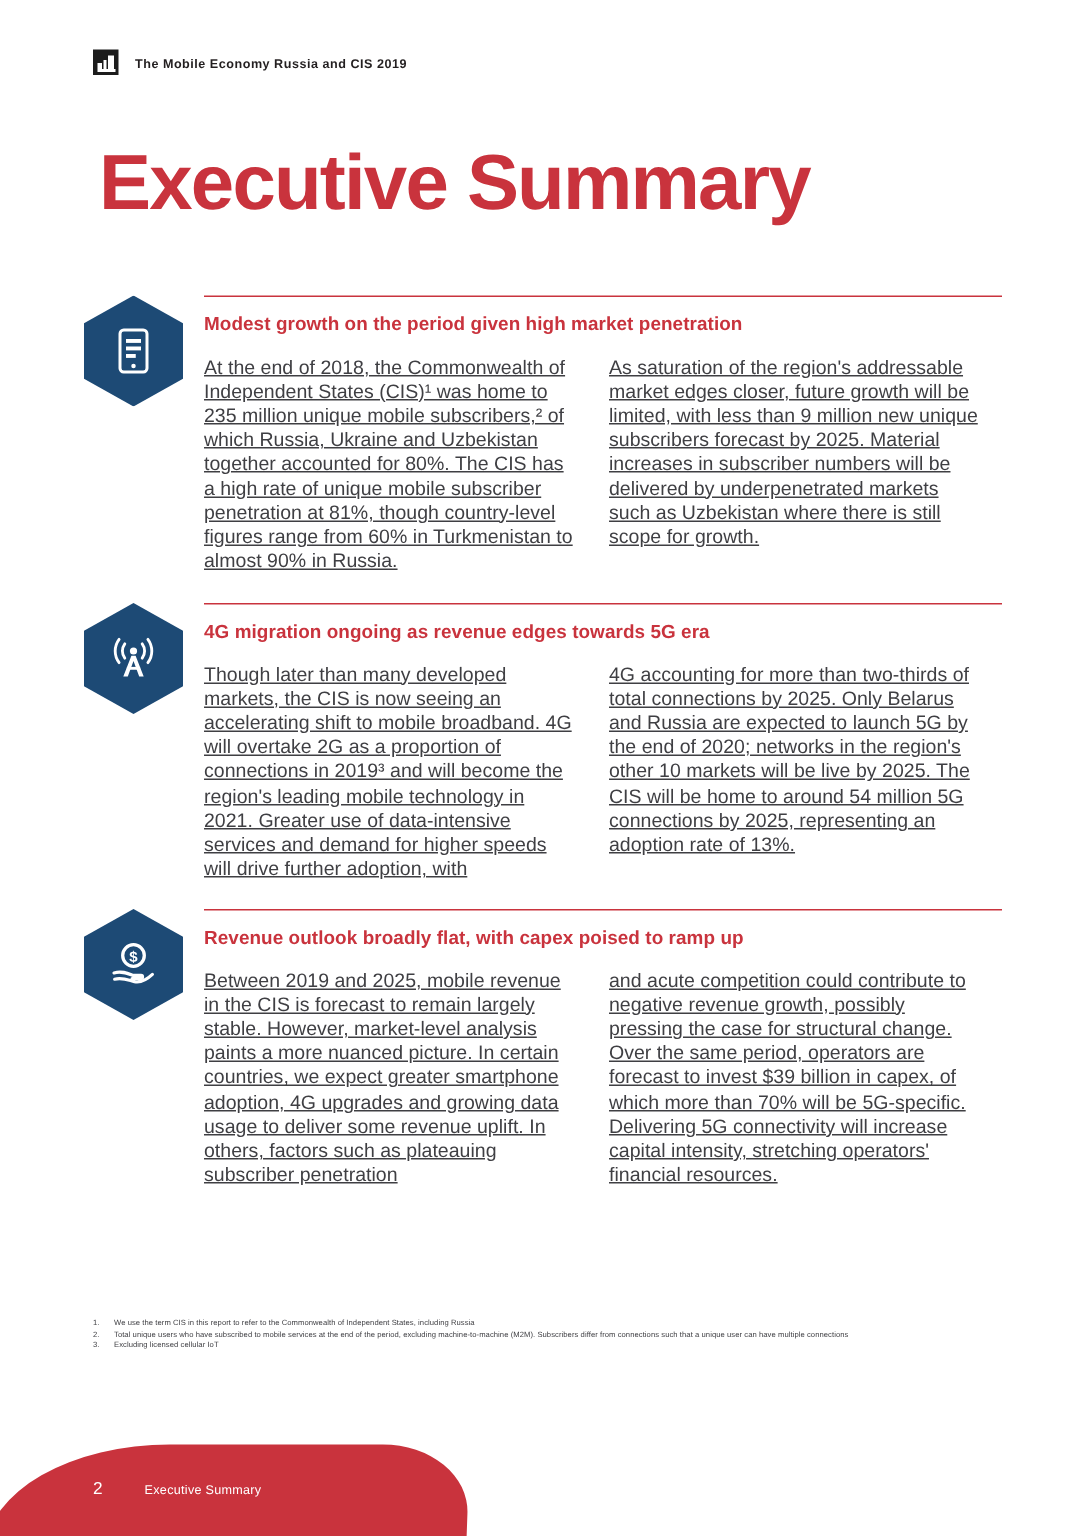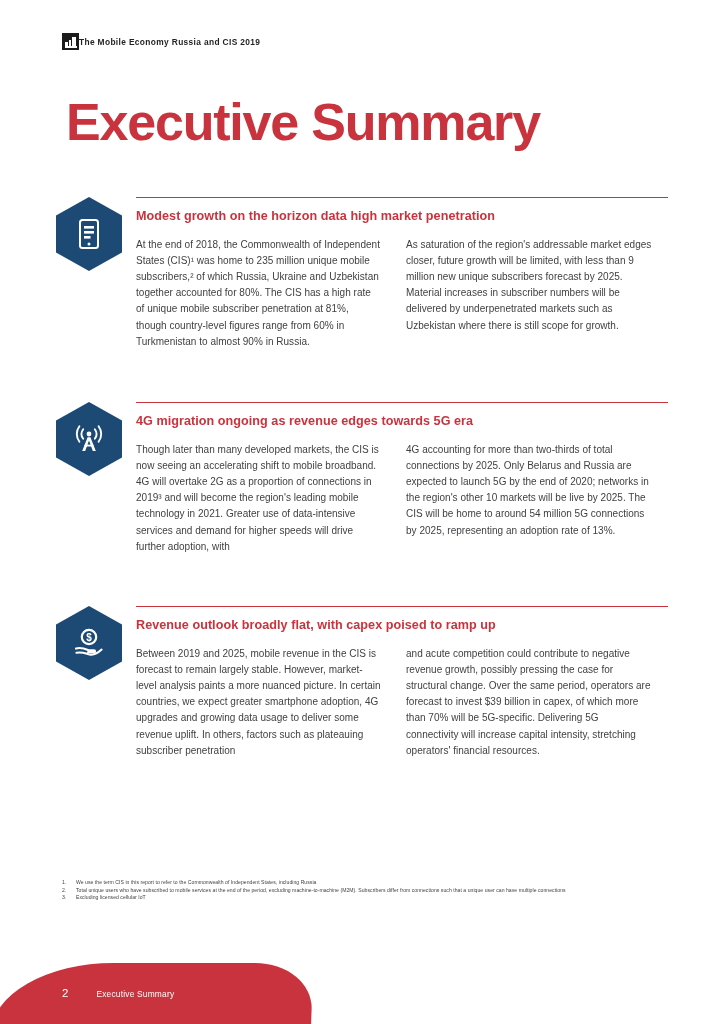--- a/index.html
+++ b/index.html
@@ -19,20 +19,21 @@
     overflow: hidden;
   }
 
   
   .runhead {
     position: absolute;
     left: 62px;
     top: 33px;
     display: flex;
     align-items: center;
+    gap: 11px;
     justify-content: flex-end;
   }
   .runhead-logo {
     width: 17px;
     height: 17px;
     background: #1c1c1c;
     position: relative;
     flex: none;
   }
   .runhead-logo i {
@@ -112,24 +113,25 @@
     margin-bottom: 12px;
     line-height: 1.2;
   }
 
   .cols {
     display: flex;
     gap: 24px;
   }
   .col {
     width: 246px;
-    font-size: 10px;
+    font-size: 13px;
     line-height: 16.2px;
     color: #3f3f43;
     letter-spacing: 0.02px;
+    text-decoration: underline;
   }
 
   
   .footnotes {
     position: absolute;
     left: 62px;
     top: 879px;
     width: 600px;
   }
   .footnote {
@@ -201,21 +203,21 @@
           <rect x="6" y="3" width="18" height="28" rx="2.5" fill="none" stroke="#ffffff" stroke-width="2"></rect>
           <rect x="10" y="9" width="10" height="2.6" fill="#ffffff"></rect>
           <rect x="10" y="14" width="10" height="2.6" fill="#ffffff"></rect>
           <rect x="10" y="19" width="6.5" height="2.6" fill="#ffffff"></rect>
           <circle cx="15" cy="27" r="1.5" fill="#ffffff"></circle>
         </svg>
       </div>
     </div>
     <div class="section-body">
       <div class="rule"></div>
-      <div class="section-heading">Modest growth on the horizon data high market penetration</div>
+      <div class="section-heading">Modest growth on the period given high market penetration</div>
       <div class="cols">
         <div class="col">At the end of 2018, the Commonwealth of Independent States (CIS)¹ was home to 235 million unique mobile subscribers,² of which Russia, Ukraine and Uzbekistan together accounted for 80%. The CIS has a high rate of unique mobile subscriber penetration at 81%, though country-level figures range from 60% in Turkmenistan to almost 90% in Russia.</div>
         <div class="col">As saturation of the region's addressable market edges closer, future growth will be limited, with less than 9 million new unique subscribers forecast by 2025. Material increases in subscriber numbers will be delivered by underpenetrated markets such as Uzbekistan where there is still scope for growth.</div>
       </div>
     </div>
   </div>
 
   <div class="section s2">
     <div class="hexwrap">
       <div class="hex">

